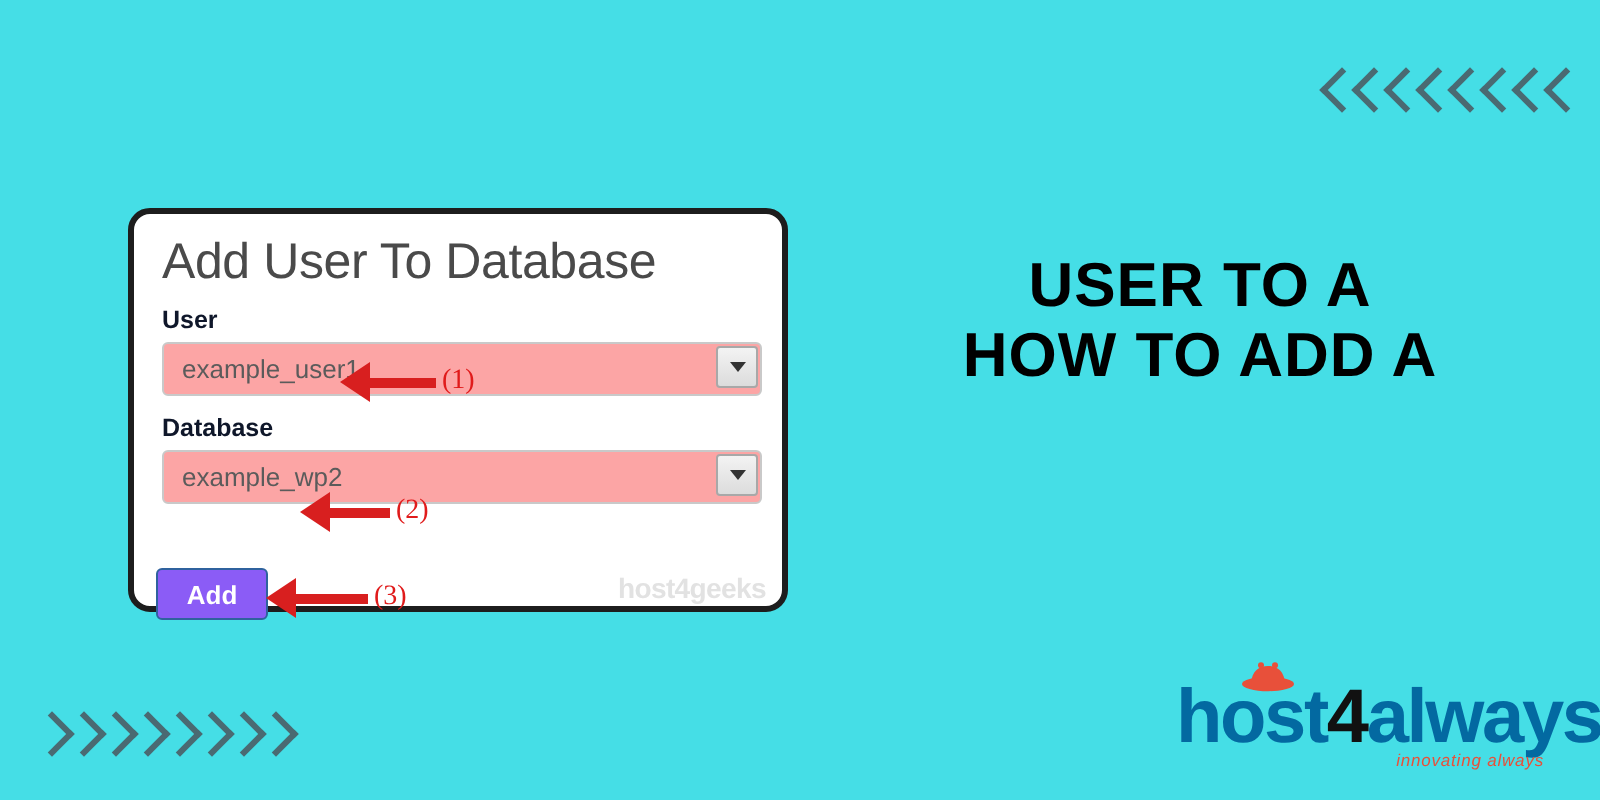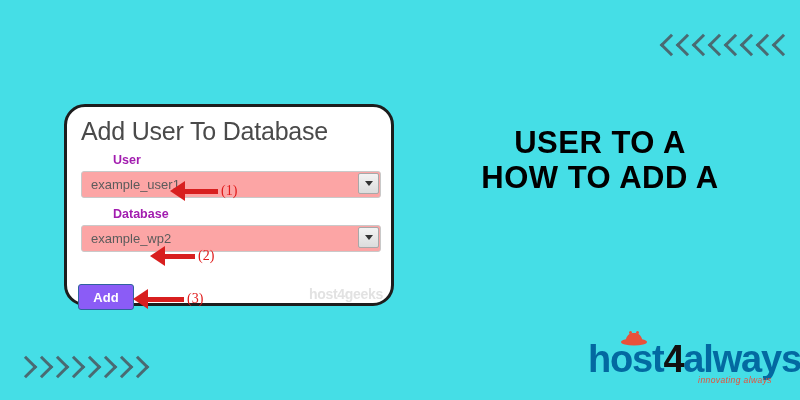--- a/index.html
+++ b/index.html
@@ -56,40 +56,39 @@
 
   
   #card {
     position: absolute;
     left: 64px;
     top: 104px;
     width: 330px;
     height: 202px;
     background: #ffffff;
     border: 3px solid #1d1d1d;
-    border-radius: 21px;
+    border-radius: 11px;
     overflow: hidden;
     padding: 10px 14px 0 14px;
   }
 
   #card-title {
     font-size: 25px;
     font-weight: 400;
     color: #4a4a4a;
     letter-spacing: -0.2px;
     line-height: 1.15;
     margin-bottom: 7px;
   }
 
   .field-label {
     font-size: 12.5px;
     font-weight: bold;
-    color: #a21caf;
+    color: #0f172a;
     margin-bottom: 4px;
-    margin-left: 32px;
   }
 
   .select-row {
     position: relative;
     width: 300px;
     height: 27px;
     margin-bottom: 9px;
   }
 
   .select-box {

